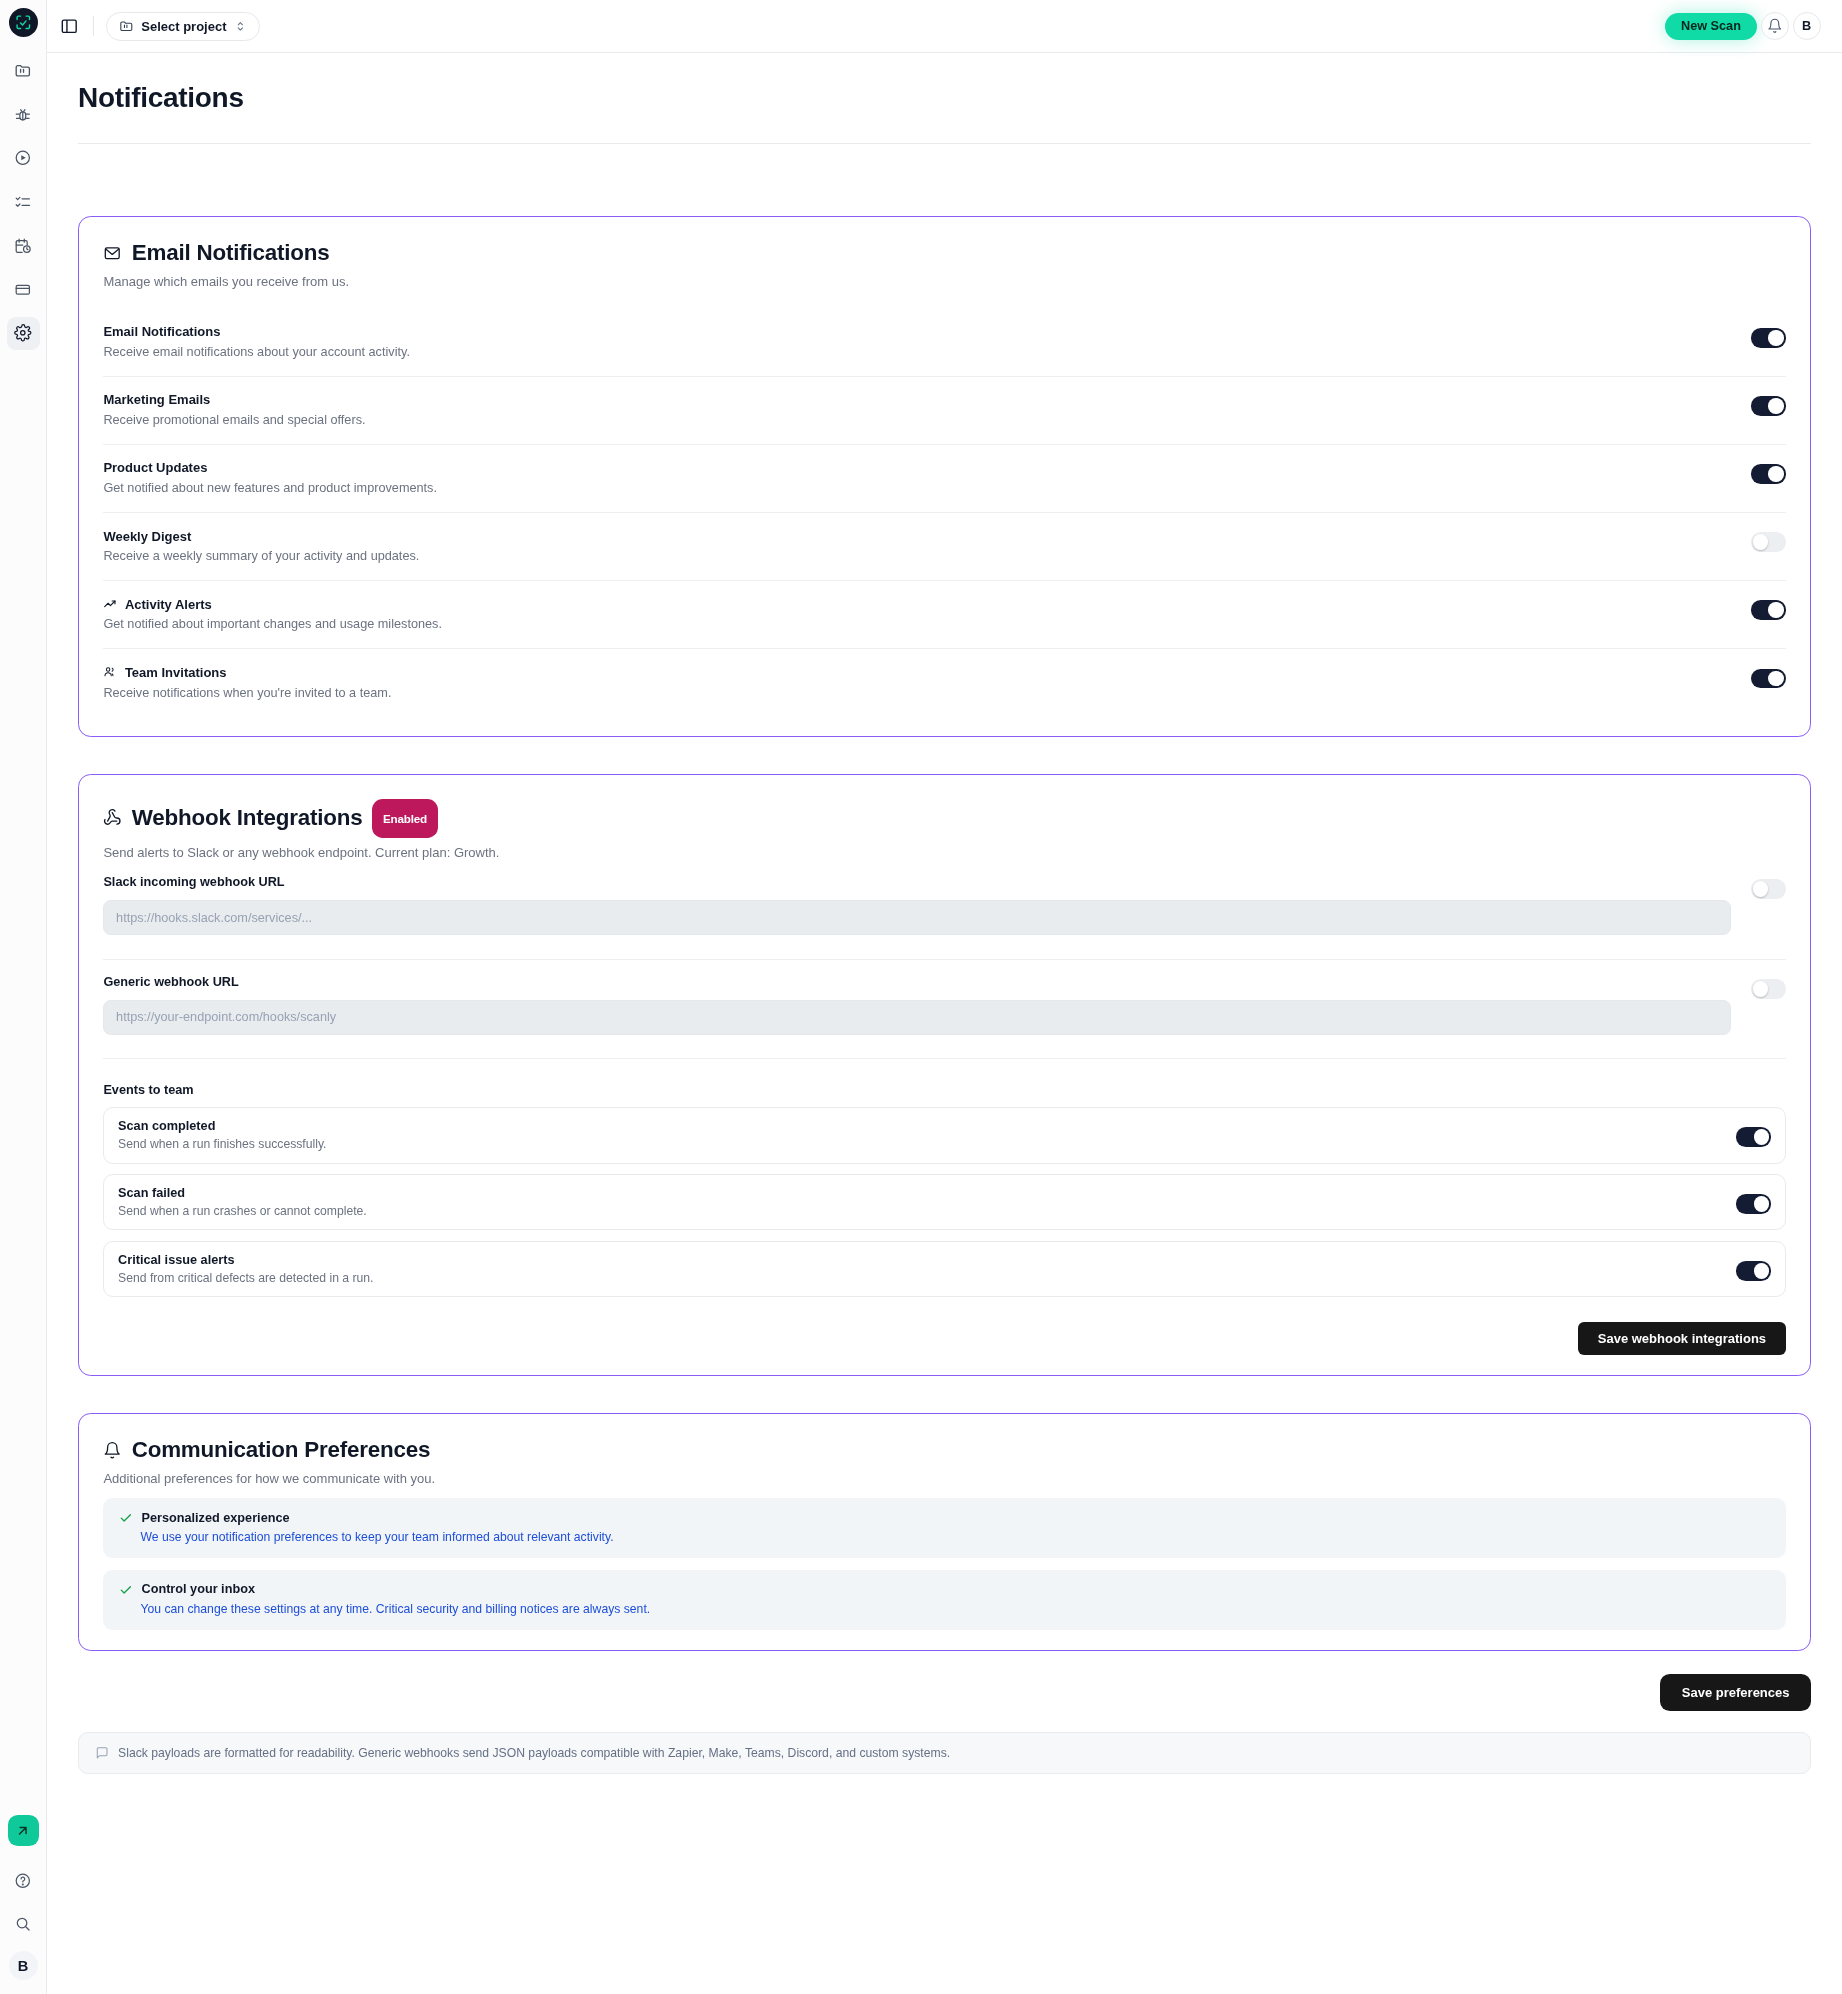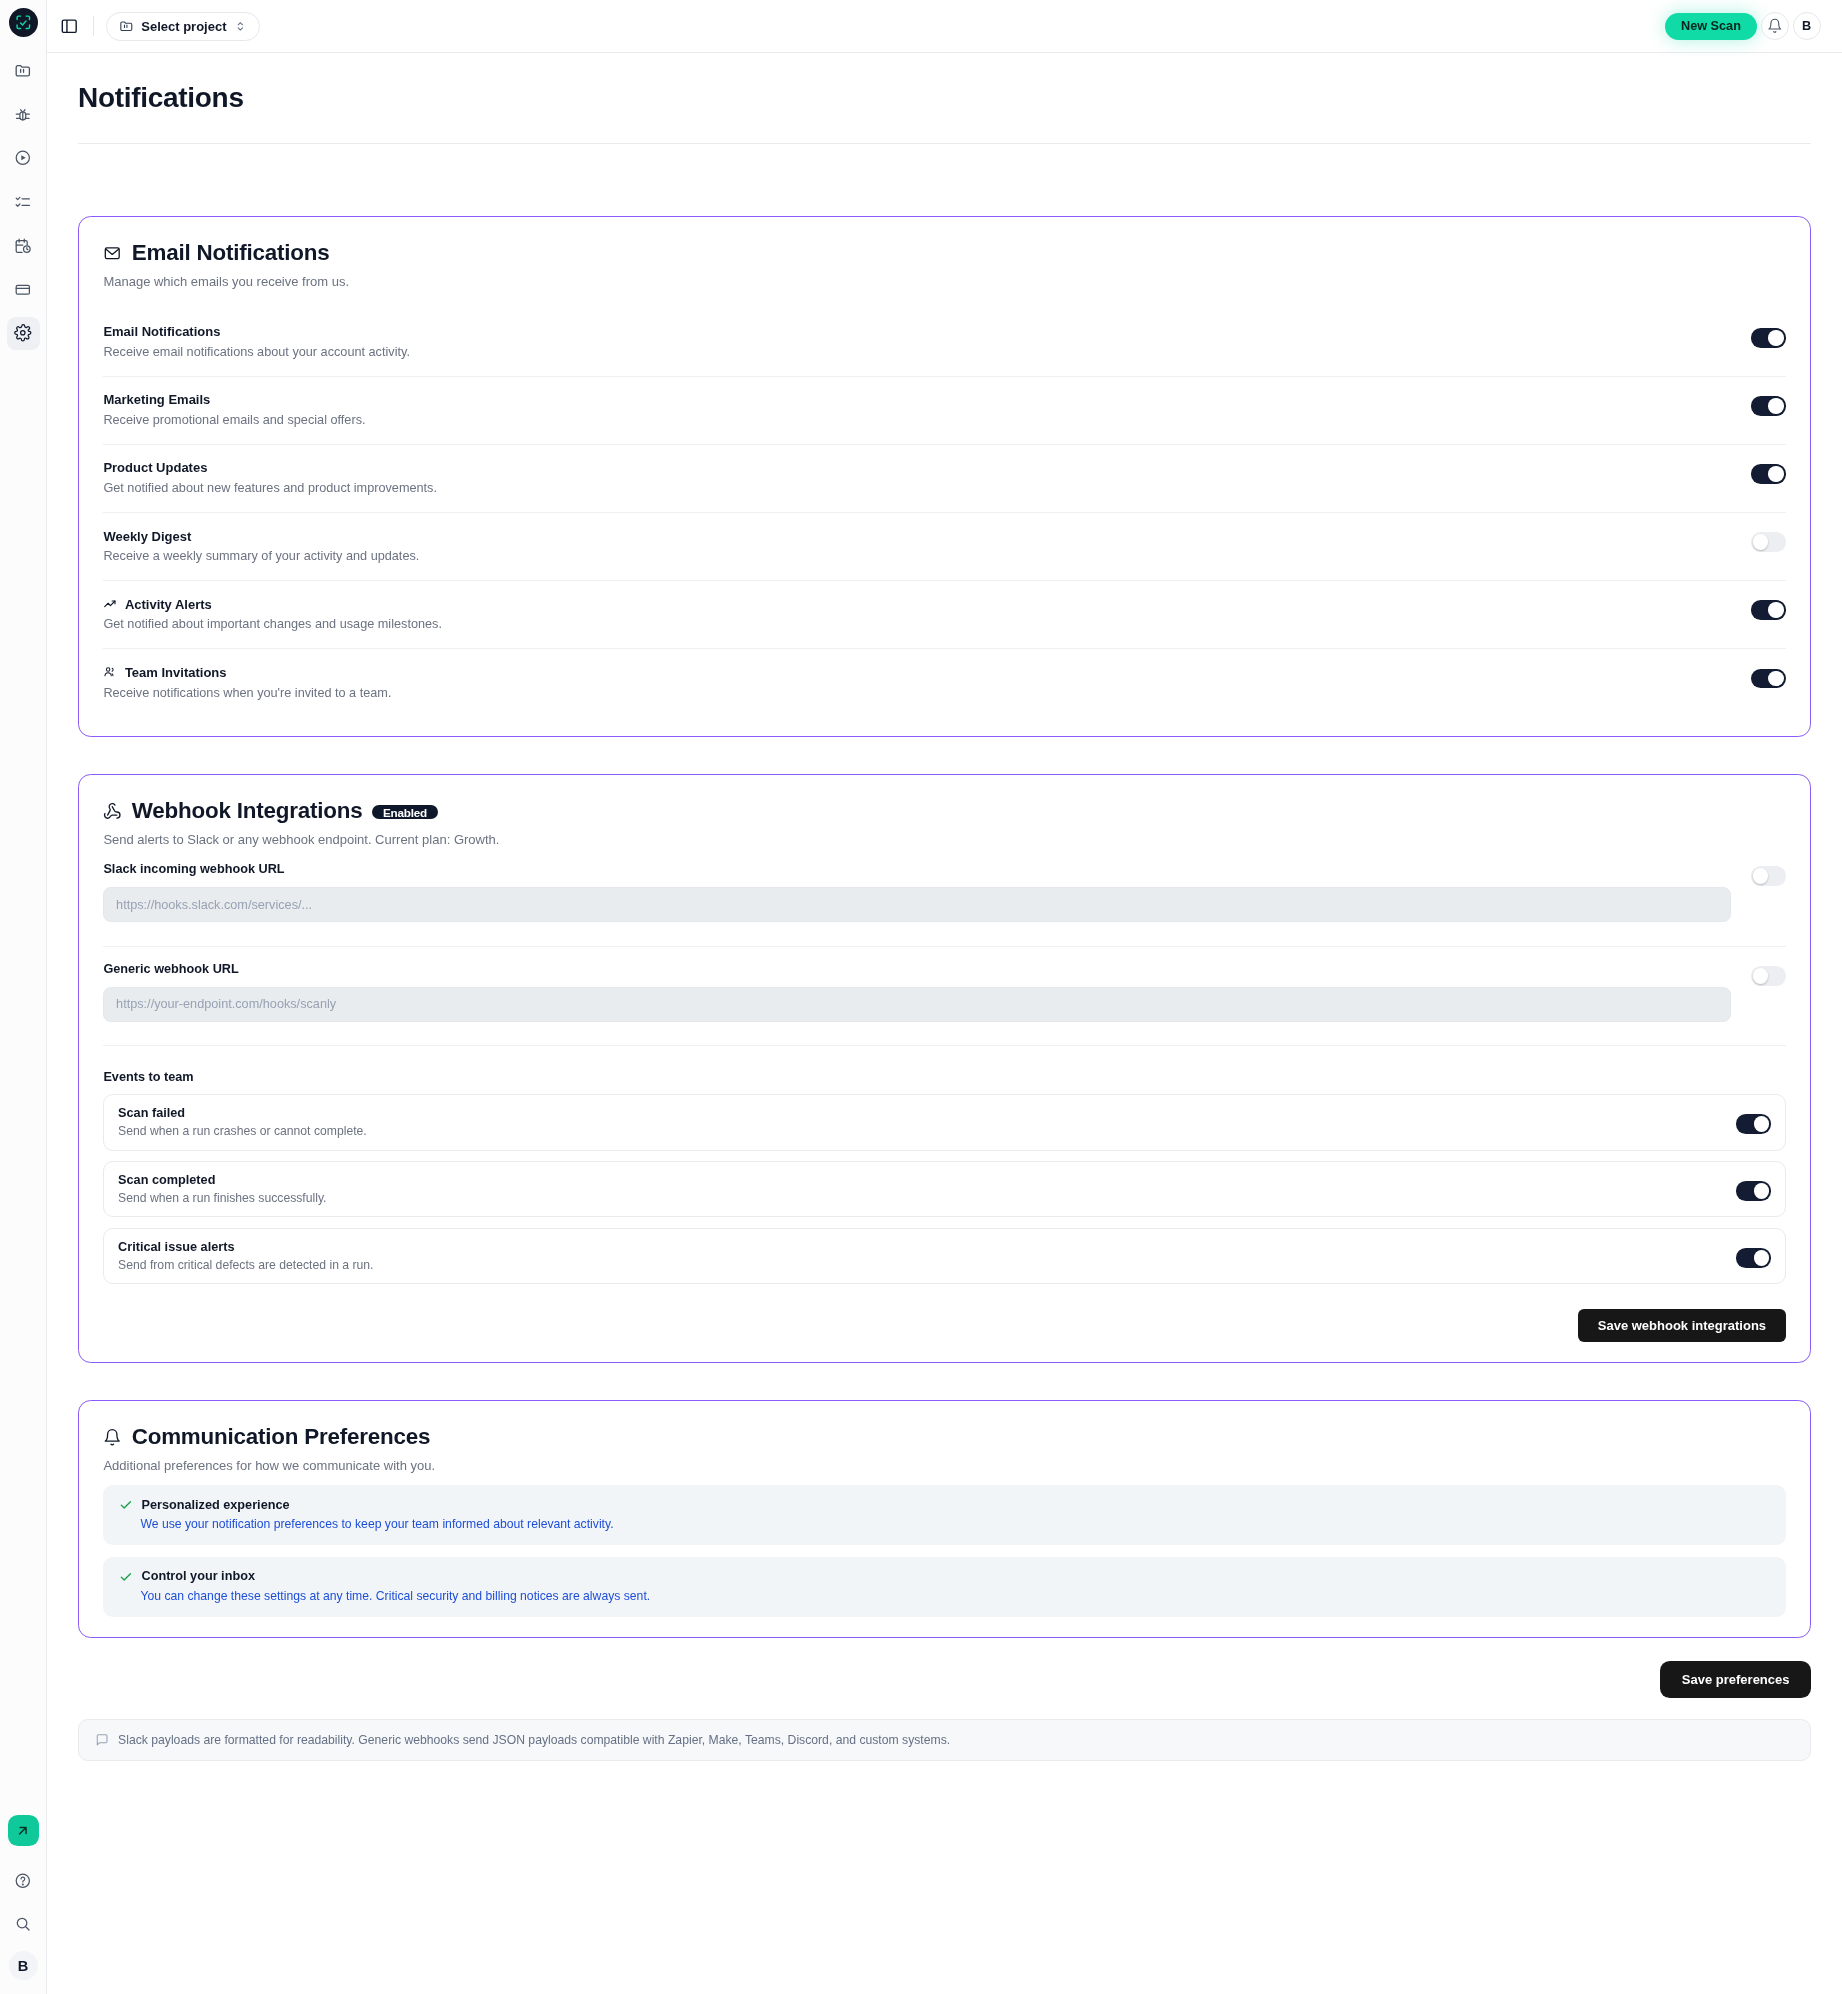--- a/index.html
+++ b/index.html
@@ -97,22 +97,22 @@
     background: #fff; margin-bottom: 23.4px; padding: 23.4px 24.4px 19.5px 24.4px; margin-top: 37px;
   }
 
   .card-head { display: flex; align-items: center; gap: 9.8px; }
   .card-title {
     font-size: 22.4px; font-weight: 600; letter-spacing: -0.2px; color: #101828;
     display: flex; align-items: center; gap: 9.8px;
   }
   .card-sub { font-size: 13px; color: #6b7280; margin-top: 7.8px; }
   .badge {
-    display: inline-flex; align-items: center; height: 14px; padding: 0 10.7px;
-    border-radius: 10.7px; background: #0f172a; color: #fff;
+    display: inline-flex; align-items: center; height: 39px; padding: 0 10.7px;
+    border-radius: 10.7px; background: #be185d; color: #fff;
     font-size: 11.7px; font-weight: 700; position: relative; top: 1px;
   }
 
   .rows { margin-top: 19.5px; }
   .row {
     display: flex; align-items: flex-start;
     padding: 15.6px 0 16.6px 0;
     border-bottom: 1px solid #edeff2;
   }
   .row:last-child { border-bottom: none; }
@@ -456,32 +456,32 @@
                 <span class="knob"></span>
               </div>
           </div>
         </div>
         <div class="field-sep"></div>
 
         <div class="events-label">Events to team</div>
 
         <div class="event-card">
           <div class="event-text">
+            <div class="event-title">Scan completed</div>
+            <div class="event-desc">Send when a run finishes successfully.</div>
+          </div>
+          <div class="toggle on">
+              <span class="knob"></span>
+            </div>
+        </div>
+
+        <div class="event-card">
+          <div class="event-text">
             <div class="event-title">Scan failed</div>
             <div class="event-desc">Send when a run crashes or cannot complete.</div>
-          </div>
-          <div class="toggle on">
-              <span class="knob"></span>
-            </div>
-        </div>
-
-        <div class="event-card">
-          <div class="event-text">
-            <div class="event-title">Scan completed</div>
-            <div class="event-desc">Send when a run finishes successfully.</div>
           </div>
           <div class="toggle on">
               <span class="knob"></span>
             </div>
         </div>
 
         <div class="event-card">
           <div class="event-text">
             <div class="event-title">Critical issue alerts</div>
             <div class="event-desc">Send from critical defects are detected in a run.</div>

